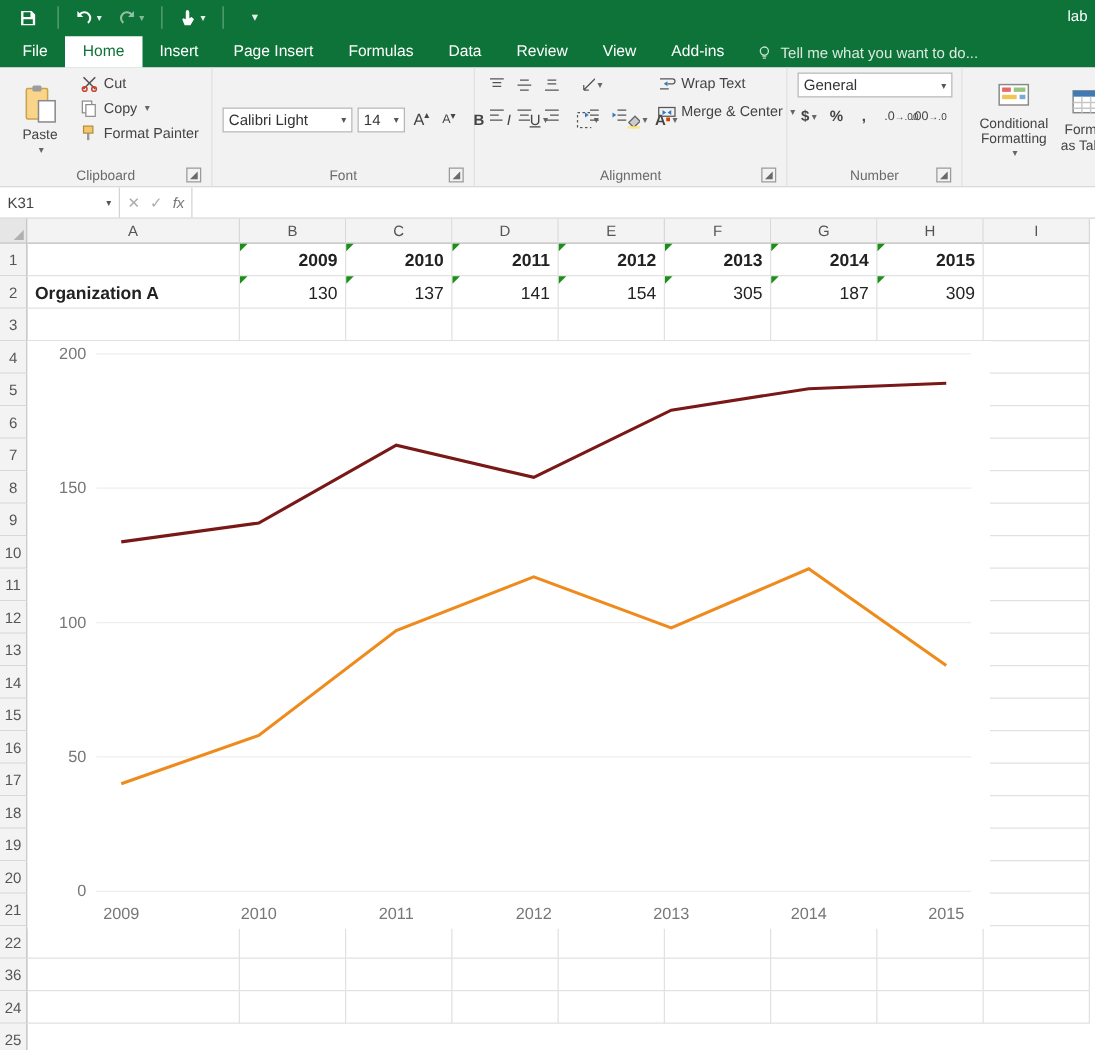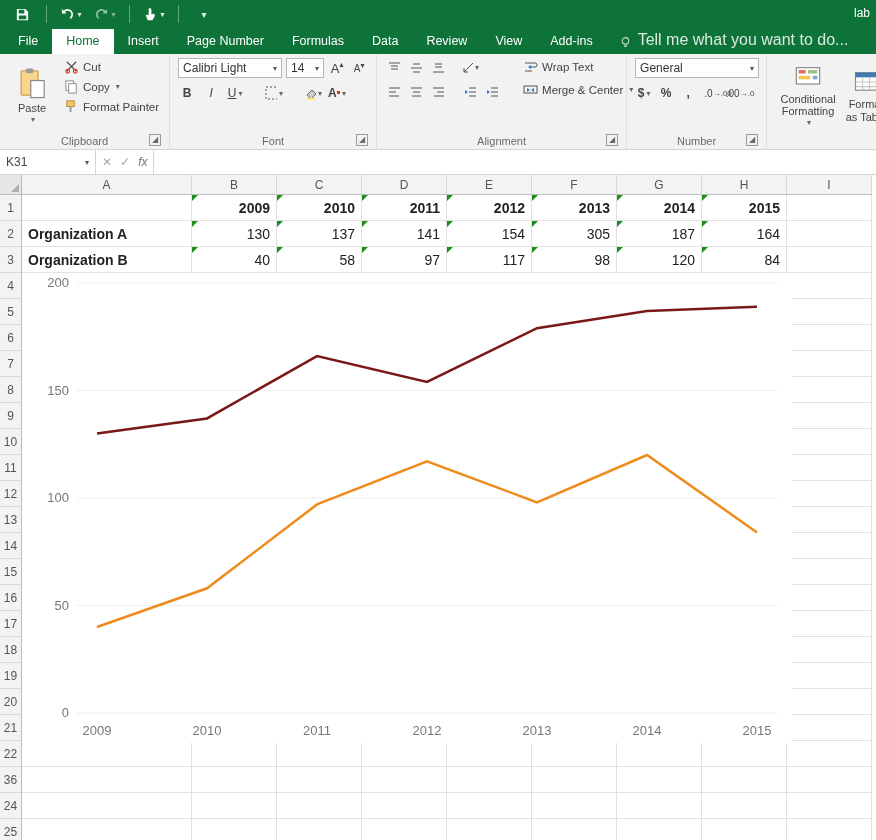--- a/index.html
+++ b/index.html
@@ -10,21 +10,21 @@
   .titlebar .left { display: flex; align-items: center; gap: 6px; padding-left: 8px; }
   .tb-btn { width: 28px; height: 28px; display: flex; align-items: center; justify-content: center; cursor: pointer; }
   .tb-sep { width: 1px; height: 18px; background: rgba(255,255,255,.35); margin: 0 4px; }
   .tb-dd { font-size: 8px; margin-left: 2px; opacity: .9; }
   .doc-title { position: absolute; right: 6px; top: 6px; color: #fff; font-size: 12px; }
 
   
   .tabs { background: #0e7338; height: 26px; display: flex; align-items: flex-end; padding-left: 4px; color: #fff; }
   .tab { padding: 5px 14px 6px; font-size: 12.5px; cursor: pointer; }
   .tab.active { background: #fff; color: #0e7338; }
-  .tell-me { margin-left: 12px; display: flex; align-items: flex-end; gap: 6px; opacity: .85; font-size: 16px; padding-bottom:5px;}
+  .tell-me { margin-left: 12px; display: flex; align-items: flex-end; gap: 6px; opacity: .85; font-size: 12px; padding-bottom:5px;}
   .tell-me svg { opacity: .9; }
 
   
   .ribbon { background: #f2f2f2; border-bottom: 1px solid #d4d4d4; height: 96px; display: flex; }
   .group { border-right: 1px solid #e1e1e1; padding: 4px 8px 2px; display: flex; flex-direction: column; justify-content: space-between; position: relative; }
   .group-body { display: flex; gap: 6px; flex: 1; }
   .group-title { text-align: center; font-size: 11px; color: #6a6a6a; padding: 2px 0 0; position:relative; }
   .dlg-launch { position:absolute; right:0; bottom:1px; width:12px; height:12px; border:1px solid #9a9a9a; font-size:8px; line-height:9px; text-align:center; color:#6a6a6a; cursor:pointer; }
 
   .vbtn { display:flex; flex-direction:column; align-items:center; justify-content:center; width:48px; cursor:pointer; gap:2px; font-size:11px; color:#444; text-align:center; line-height:1.1; }
@@ -108,21 +108,21 @@
         <span class="tb-dd" style="font-size:10px">▾</span>
       </div>
   </div>
   <div class="doc-title">lab</div>
 </div>
 
 <div class="tabs">
   <div class="tab">File</div>
   <div class="tab active">Home</div>
   <div class="tab">Insert</div>
-  <div class="tab">Page Number</div>
+  <div class="tab">Page Insert</div>
   <div class="tab">Formulas</div>
   <div class="tab">Data</div>
   <div class="tab">Review</div>
   <div class="tab">View</div>
   <div class="tab">Add-ins</div>
   <div class="tell-me">
     <svg width="13" height="13" viewBox="0 0 16 16">
         <circle cx="8" cy="6" r="4" fill="none" stroke="#fff" stroke-width="1.3"></circle>
         <path stroke="#fff" stroke-width="1.3" d="M6 11h4M6.5 13h3"></path>
       </svg>
@@ -166,21 +166,21 @@
               <rect x="6" y="8" width="2" height="6" fill="#999"></rect>
             </svg>
           <span>Format Painter</span>
         </div>
       </div>
     </div>
     <div class="group-title"><span>Clipboard</span><span class="dlg-launch">◢</span></div>
   </div>
 
   <div class="group" style="width:210px">
-    <div class="group-body" style="flex-direction:column; gap:6px;">
+    <div class="group-body" style="flex-direction:row; gap:6px;">
       <div class="icon-row" style="gap:4px">
         <div class="combo" style="width:104px">
             <span>Calibri Light</span>
             <span class="caret">▾</span>
           </div>
         <div class="combo" style="width:38px">
             <span>14</span>
             <span class="caret">▾</span>
           </div>
         <div class="mini-toggle">
@@ -432,32 +432,21 @@
         <div class="cell" style="width:85px"></div>
       </div>
       <div class="row">
         <div class="cell lab" style="width:170px">Organization A</div>
         <div class="cell num tri" style="width:85px">130</div>
         <div class="cell num tri" style="width:85px">137</div>
         <div class="cell num tri" style="width:85px">141</div>
         <div class="cell num tri" style="width:85px">154</div>
         <div class="cell num tri" style="width:85px">305</div>
         <div class="cell num tri" style="width:85px">187</div>
-        <div class="cell num tri" style="width:85px">164</div>
-        <div class="cell" style="width:85px"></div>
-      </div>
-      <div class="row">
-        <div class="cell lab" style="width:170px">Organization B</div>
-        <div class="cell num tri" style="width:85px">40</div>
-        <div class="cell num tri" style="width:85px">58</div>
-        <div class="cell num tri" style="width:85px">97</div>
-        <div class="cell num tri" style="width:85px">117</div>
-        <div class="cell num tri" style="width:85px">98</div>
-        <div class="cell num tri" style="width:85px">120</div>
-        <div class="cell num tri" style="width:85px">84</div>
+        <div class="cell num tri" style="width:85px">309</div>
         <div class="cell" style="width:85px"></div>
       </div>
       <div class="row">
         <div class="cell" style="width:170px"></div>
         <div class="cell" style="width:85px"></div>
         <div class="cell" style="width:85px"></div>
         <div class="cell" style="width:85px"></div>
         <div class="cell" style="width:85px"></div>
         <div class="cell" style="width:85px"></div>
         <div class="cell" style="width:85px"></div>

